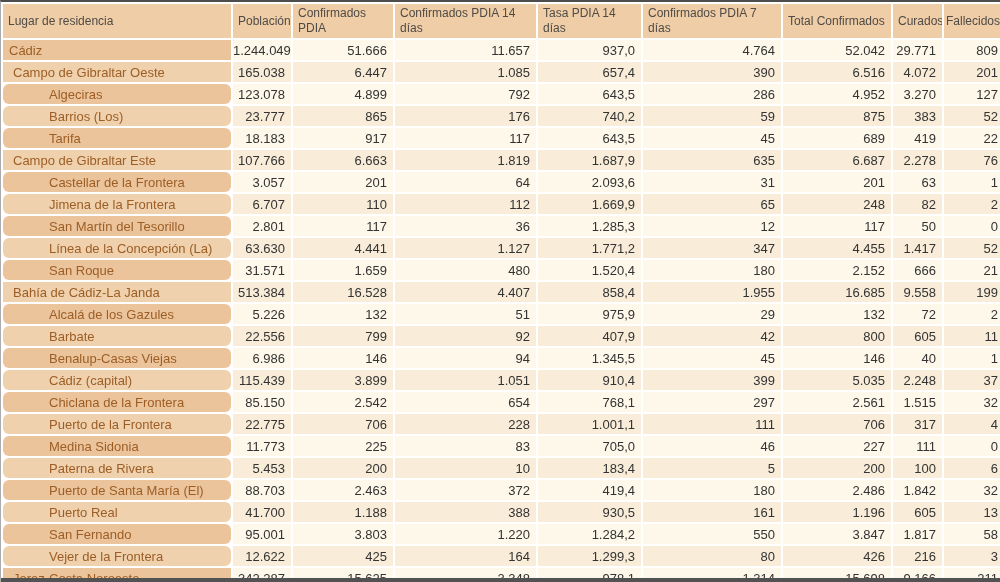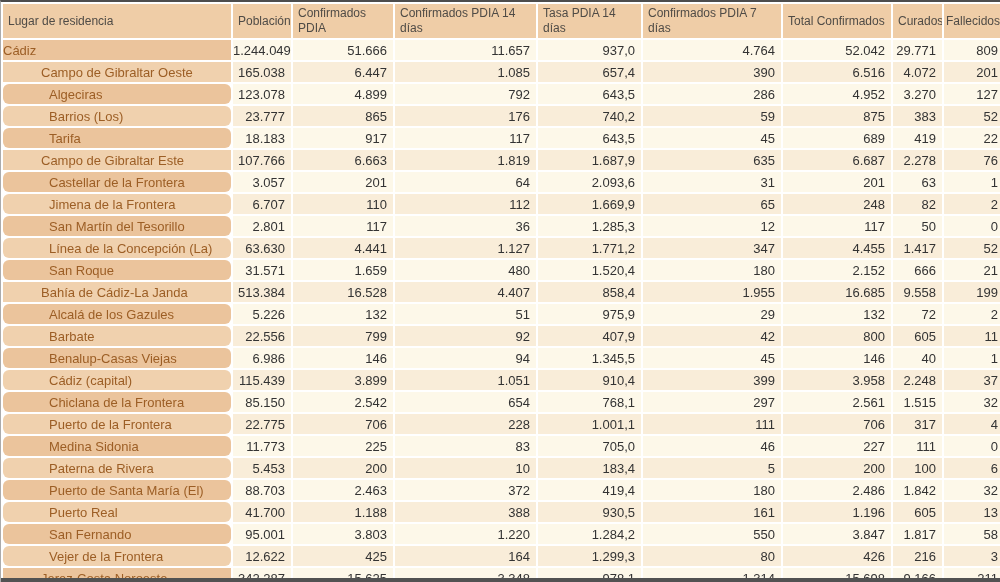--- a/index.html
+++ b/index.html
@@ -27,22 +27,22 @@
     background:var(--header-bg);color:var(--header-text);
     font-size:12px;font-weight:400;text-align:left;vertical-align:middle;
     height:32px;line-height:15px;padding:1px 2px 1px 5px;overflow:hidden;
   }
   th:last-child{padding-left:2px;}
   td{
     font-size:13px;height:20px;padding:0;vertical-align:middle;
     white-space:nowrap;overflow:hidden;
   }
   td.num{text-align:right;padding-right:6px;color:var(--number-text);}
-  td.rowlabel{color:var(--label-text);}
-  td.rowlabel.level-1{padding-left:38px;margin-left:41px;}
+  td.rowlabel{color:var(--label-text);padding-left:6px;}
+  td.rowlabel.level-1{padding-left:10px;margin-left:41px;}
   td.rowlabel.level-2{padding-left:46px;border-radius:6px;}
   tbody tr:nth-child(odd)  td.num{background:var(--data-odd);}
   tbody tr:nth-child(even) td.num{background:var(--data-even);}
   tbody tr:nth-child(odd)  td.rowlabel{background:var(--label-odd);}
   tbody tr:nth-child(even) td.rowlabel{background:var(--label-even);}
   .bottom-bar{position:absolute;left:0;bottom:0;width:100%;height:4px;background:#525252;}
 </style>
 </head>
 <body>
 
@@ -238,21 +238,21 @@
           <td class="num">40</td>
           <td class="num">1</td>
         </tr>
         <tr>
           <td class="rowlabel level-2">Cádiz (capital)</td>
           <td class="num">115.439</td>
           <td class="num">3.899</td>
           <td class="num">1.051</td>
           <td class="num">910,4</td>
           <td class="num">399</td>
-          <td class="num">3.958</td>
+          <td class="num">5.035</td>
           <td class="num">2.248</td>
           <td class="num">37</td>
         </tr>
         <tr>
           <td class="rowlabel level-2">Chiclana de la Frontera</td>
           <td class="num">85.150</td>
           <td class="num">2.542</td>
           <td class="num">654</td>
           <td class="num">768,1</td>
           <td class="num">297</td>

